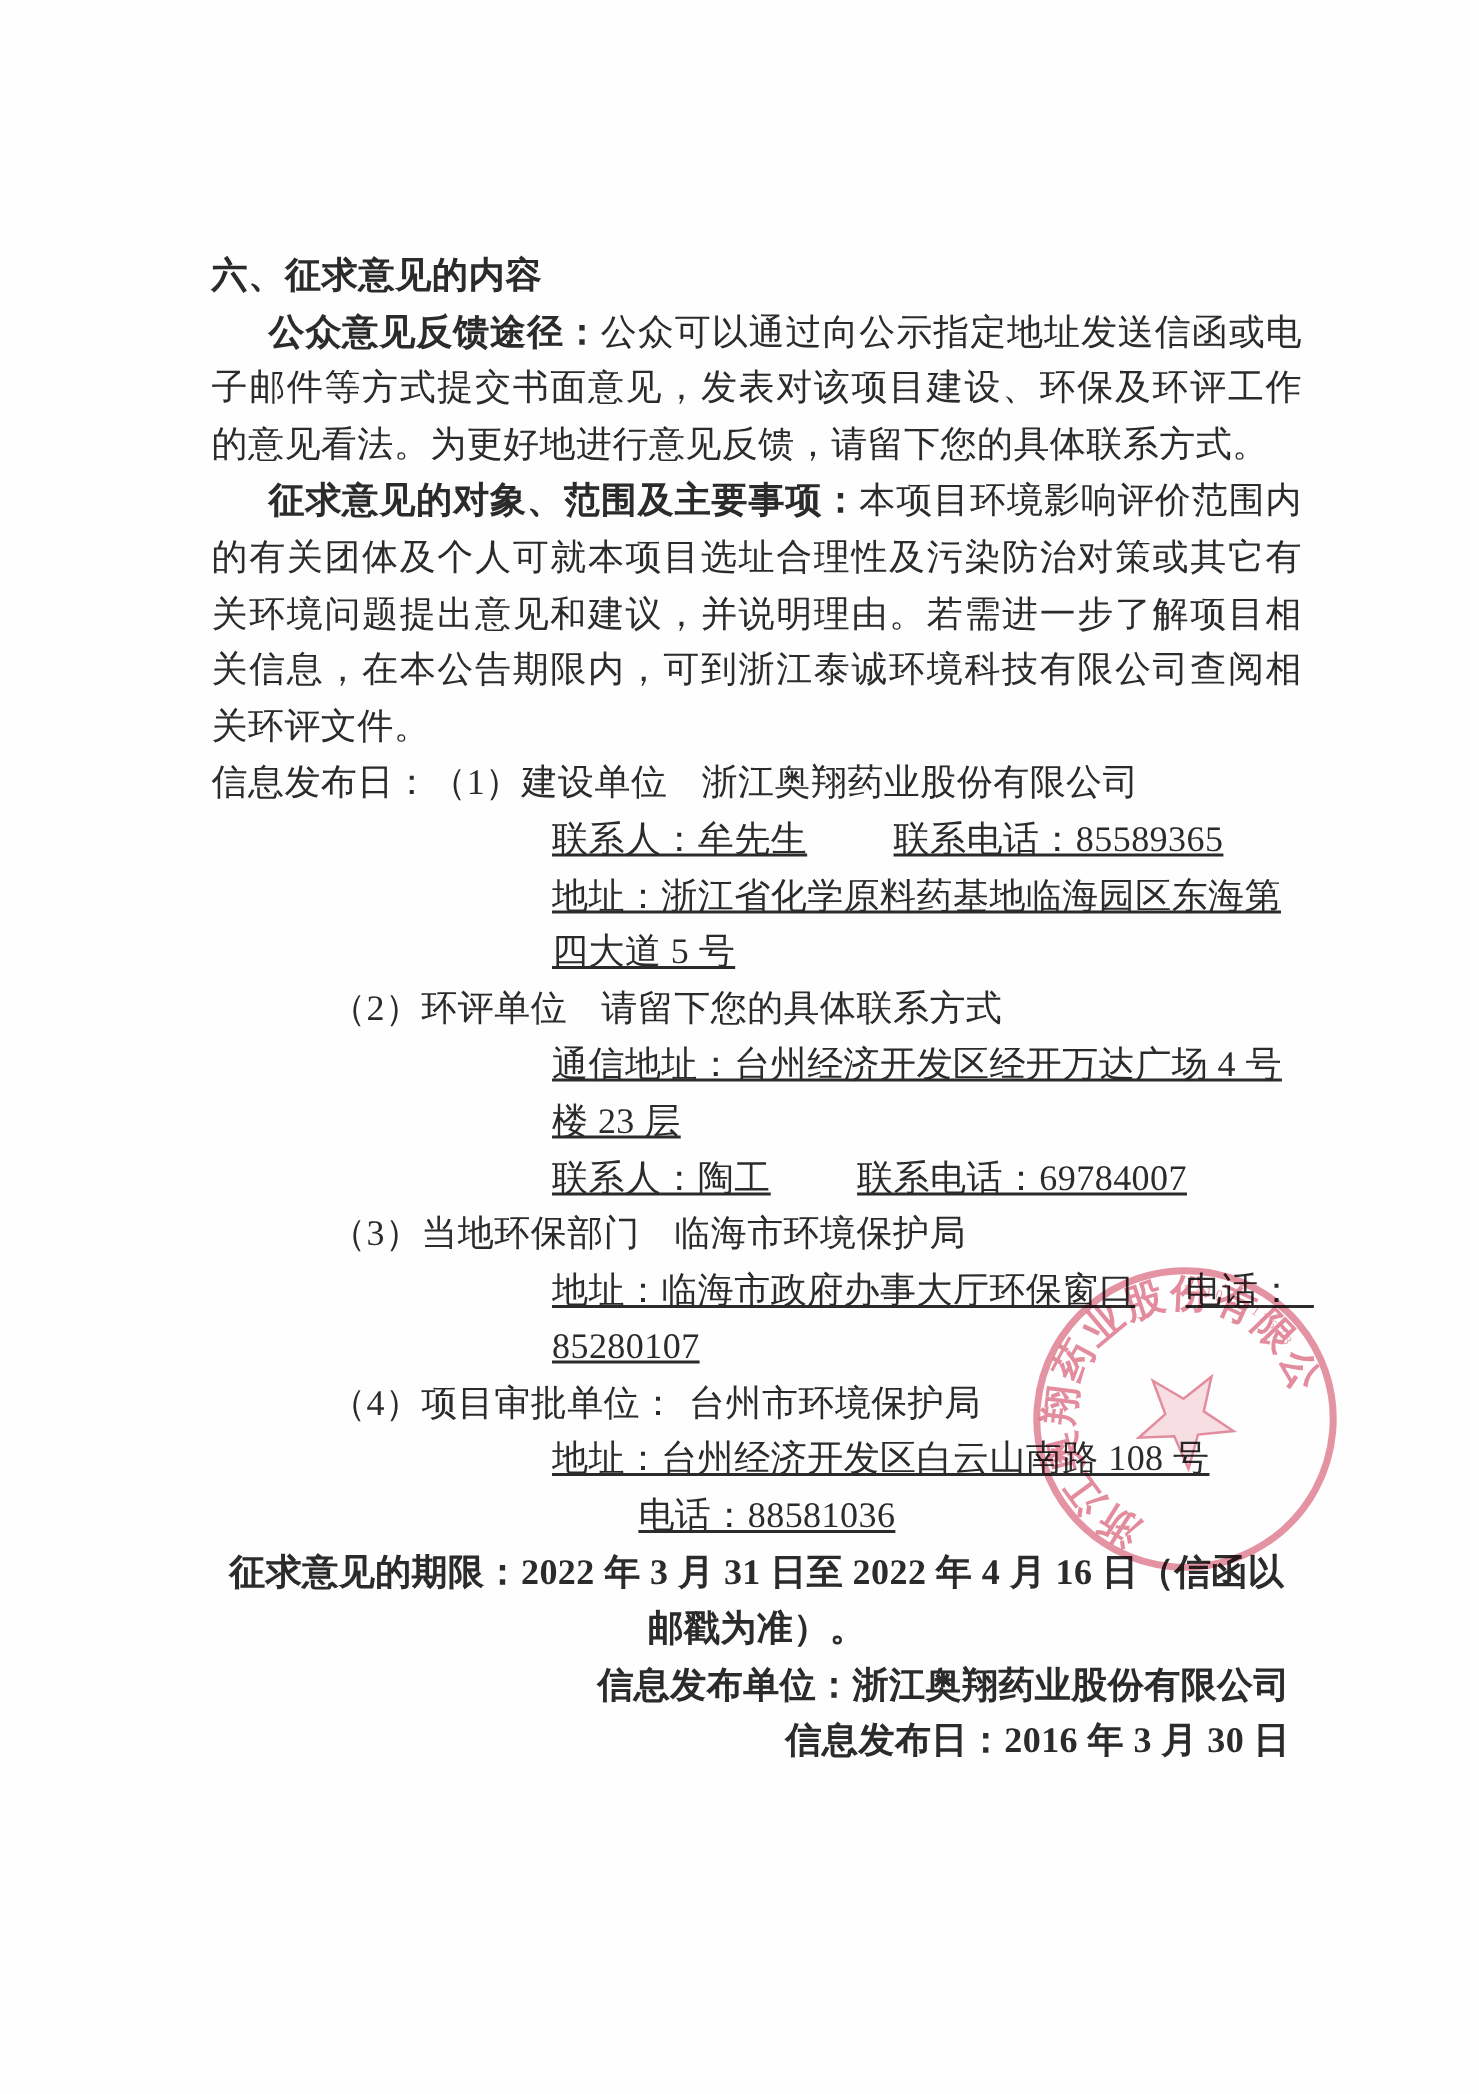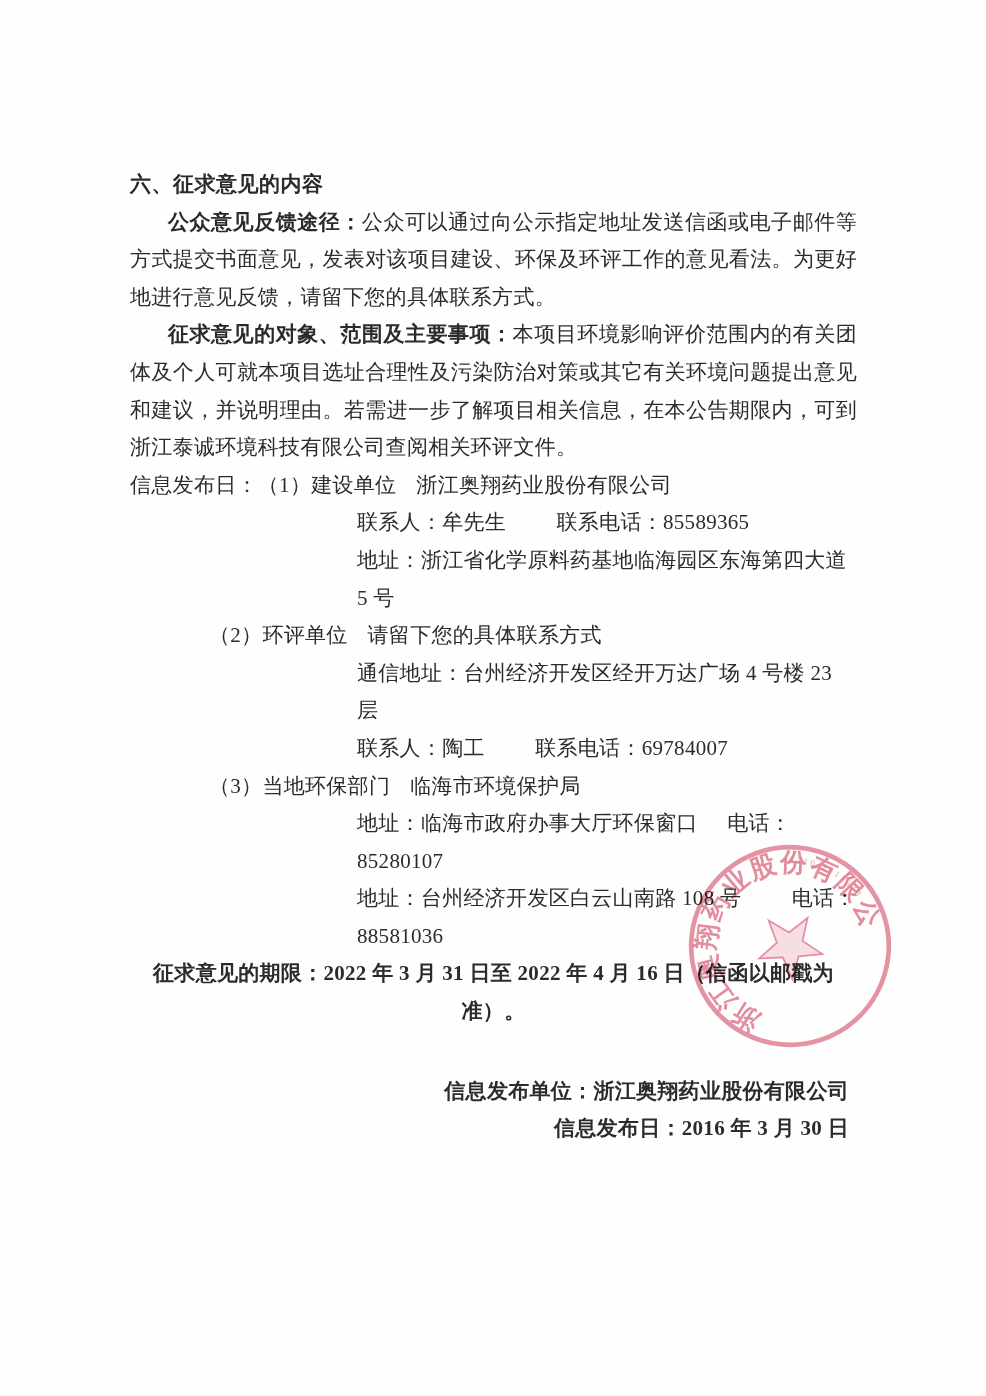--- a/index.html
+++ b/index.html
@@ -8,44 +8,43 @@
     position: relative;
     width: 986px;
     height: 1396px;
     background: #fefefe;
     font-family: "Liberation Serif", "DejaVu Serif", serif;
     color: #2b2b2b;
     overflow: hidden;
   }
   .content {
     position: absolute;
-    left: 130px;
+    left: 141px;
     top: 166px;
     width: 727px;
-    font-size: 21px;
+    font-size: 24px;
     line-height: 37.6px;
   }
   .heading { font-weight: 700; letter-spacing: 0.5px; }
   .para {
     text-align: justify;
     text-indent: 38px;
     letter-spacing: 0.3px;
   }
   .para .lead { font-weight: 700; }
   .row { white-space: pre-wrap; letter-spacing: 0.3px; }
   .row .seg { white-space: pre-wrap; }
   .indent-num { margin-left: 79px; }
-  .indent-sub { margin-left: 227px; }
+  .indent-sub { margin-left: 227px; text-decoration: underline; }
   .role-gap { margin-left: 0.95em; }
   .role-gap-small { margin-left: 0.35em; }
   .seg-gap { margin-left: 2.4em; }
   .seg-gap-sm { margin-left: 1.4em; }
   .deadline { font-weight: 700; letter-spacing: 0.3px; text-align: center; }
   .pub-block {
-    margin-top: 42px;
     text-align: right;
     font-weight: 700;
     padding-right: 8px;
     letter-spacing: 0.5px;
   }
   .seal {
     position: absolute;
     left: 686px;
     top: 842px;
     width: 208px;
@@ -74,20 +73,21 @@
       <div class="row indent-sub"><span class="seg">联系人：牟先生</span><span class="seg seg-gap">联系电话：85589365</span></div>
       <div class="row indent-sub"><span class="seg">地址：浙江省化学原料药基地临海园区东海第四大道 5 号</span></div>
 
       <div class="row indent-num"><span class="seg">（2）</span><span class="seg">环评单位</span><span class="seg role-gap">请留下您的具体联系方式</span></div>
       <div class="row indent-sub"><span class="seg">通信地址：台州经济开发区经开万达广场 4 号楼 23 层</span></div>
       <div class="row indent-sub"><span class="seg">联系人：陶工</span><span class="seg seg-gap">联系电话：69784007</span></div>
 
       <div class="row indent-num"><span class="seg">（3）</span><span class="seg">当地环保部门</span><span class="seg role-gap">临海市环境保护局</span></div>
       <div class="row indent-sub"><span class="seg">地址：临海市政府办事大厅环保窗口</span><span class="seg seg-gap-sm">电话：  85280107</span></div>
 
+      <div class="row indent-num"><span class="seg">（4）</span><span class="seg">项目审批单位：</span><span class="seg role-gap-small">台州市环境保护局</span></div>
       <div class="row indent-sub"><span class="seg">地址：台州经济开发区白云山南路 108 号</span><span class="seg seg-gap">电话：88581036</span></div>
 
     </div>
 
     <div class="row deadline"><span class="seg">征求意见的期限：</span><span class="seg">2022 年 3 月 31 日至 2022 年 4 月 16 日（信函以邮戳为准）。</span></div>
 
     <div class="pub-block">
       <div class="row"><span class="seg">信息发布单位：</span><span class="seg">浙江奥翔药业股份有限公司</span></div>
       <div class="row"><span class="seg">信息发布日：</span><span class="seg">2016 年 3 月 30 日</span></div>
     </div>

